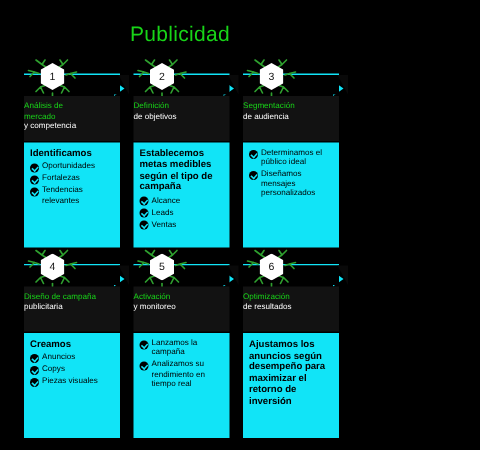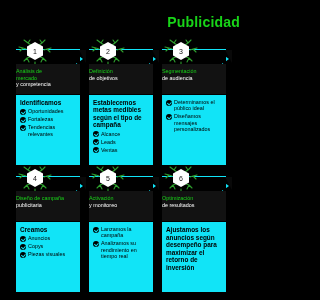--- a/index.html
+++ b/index.html
@@ -6,24 +6,24 @@
   body{
     width:240px;height:300px;
     background:#000000;
     font-family:"Liberation Sans", sans-serif;
     overflow:hidden;
     position:relative;
   }
   .page-title{
     position:absolute;
     top:14px;left:0;width:240px;
-    text-align:right;
+    text-align:center;
     color:#18d418;
     font-size:14px;
-    font-weight:700;
+    font-weight:400;
     letter-spacing:.2px;
     line-height:16px;
   }
   .grid{
     position:absolute;
     top:40px;left:0;
     width:240px;height:260px;
   }
   .row{position:absolute;left:0;width:240px;height:127px;}
   .row-top{top:0;}

